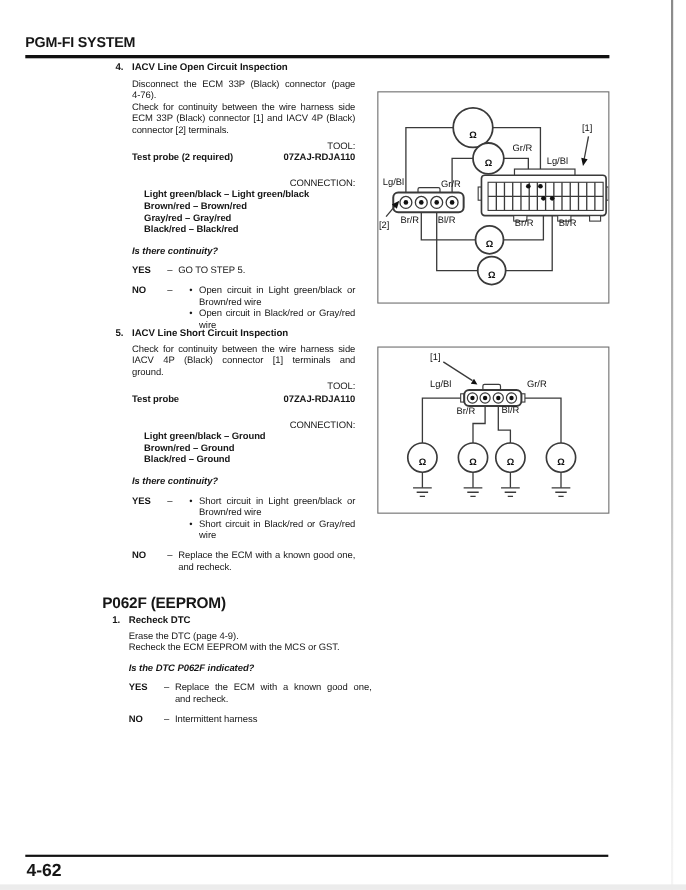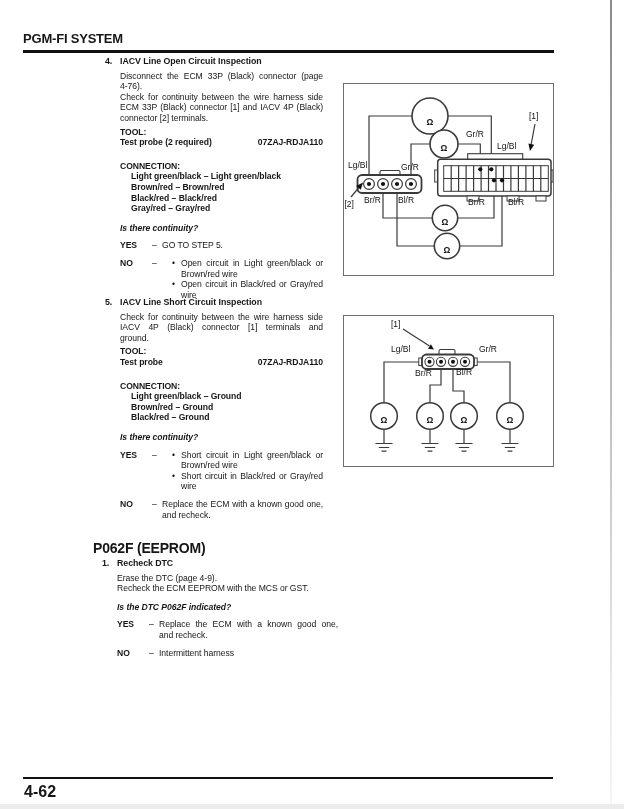--- a/index.html
+++ b/index.html
@@ -16,21 +16,21 @@
   .hdr-rule  { left:23px; top:50px; width:531px; height:2.5px; background:#111; }
   .ftr-rule  { left:23px; top:777px; width:530px; height:2px; background:#111; }
   .ftr-page  { left:24px; top:783px; font-size:16px; font-weight:bold; }
   .scan-edge { left:610px; top:0; width:2px; height:100%;
                background:linear-gradient(#8a8a8a, #c4c4c4 55%, #efefef 90%, #f5f5f5); }
   .scan-bottom { left:0; bottom:0; width:100%; height:5px; background:#ececec; }
 
   
   .col { font-size:8.6px; line-height:10.6px; letter-spacing:-0.05px; width:218px; }
   p { margin:0; }
-  .b { font-weight:bold; }
+  .b { font-weight:normal;text-align:right; }
   .step-head { display:flex; font-weight:bold; font-size:8.8px; }
   .num { width:15px; flex:none; }
   .sbody { margin-left:15px; }
   .mt3{margin-top:3px}.mt4{margin-top:4px}.mt7{margin-top:7px}.mt8{margin-top:8px}.mt9{margin-top:9px}.mt13{margin-top:13px}
   .jl { text-align:justify; text-align-last:justify; }
   .jl-last { text-align-last:left; }
   .toolrow { display:flex; justify-content:space-between; font-weight:bold; }
   .connlist { padding-left:11px; font-weight:bold; }
   .q { font-weight:bold; font-style:italic; }
   .ans { display:flex; }
@@ -78,22 +78,22 @@
       </div>
     <p class="b mt3">TOOL:</p>
     <div class="toolrow">
       <span>Test probe (2 required)</span>
       <span>07ZAJ-RDJA110</span>
     </div>
     <p class="b mt13">CONNECTION:</p>
     <div class="connlist">
       <div>Light green/black – Light green/black</div>
       <div>Brown/red – Brown/red</div>
+      <div>Gray/red – Gray/red</div>
       <div>Black/red – Black/red</div>
-      <div>Gray/red – Gray/red</div>
     </div>
     <p class="q mt9">Is there continuity?</p>
     <div class="ans mt7">
       <span class="anslab">YES</span>
       <span class="ansdash">–</span>
       <div class="ansbody">GO TO STEP 5.</div>
     </div>
     <div class="ans mt7">
       <span class="anslab">NO</span>
       <span class="ansdash">–</span>

